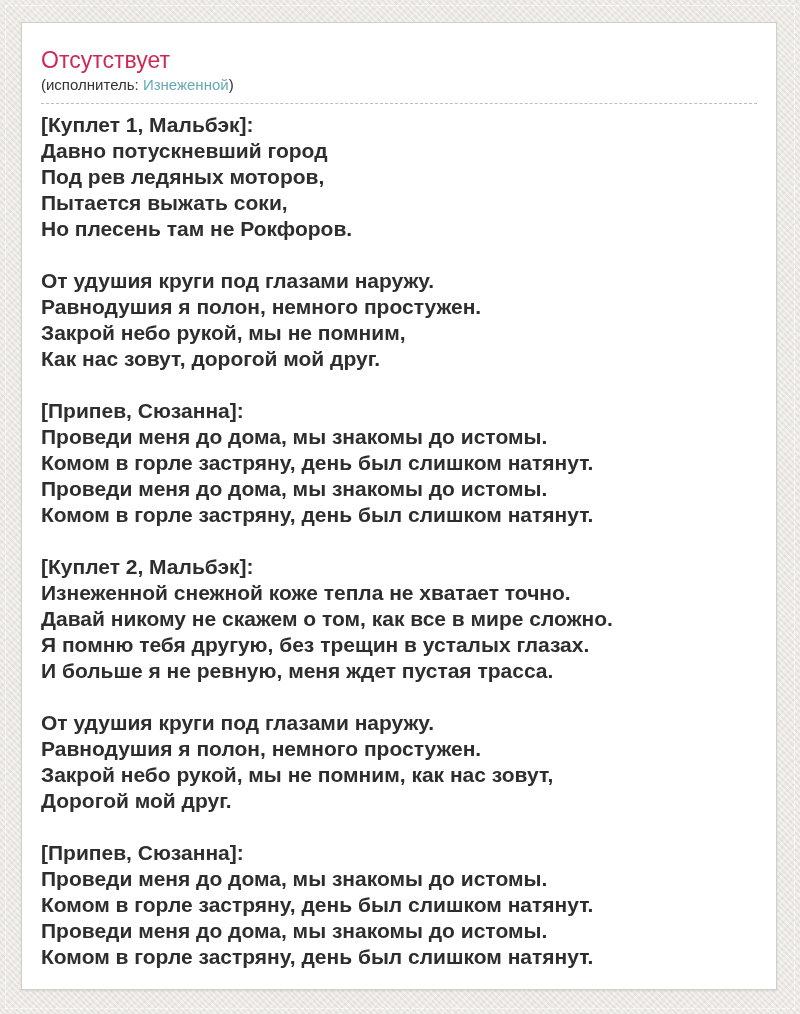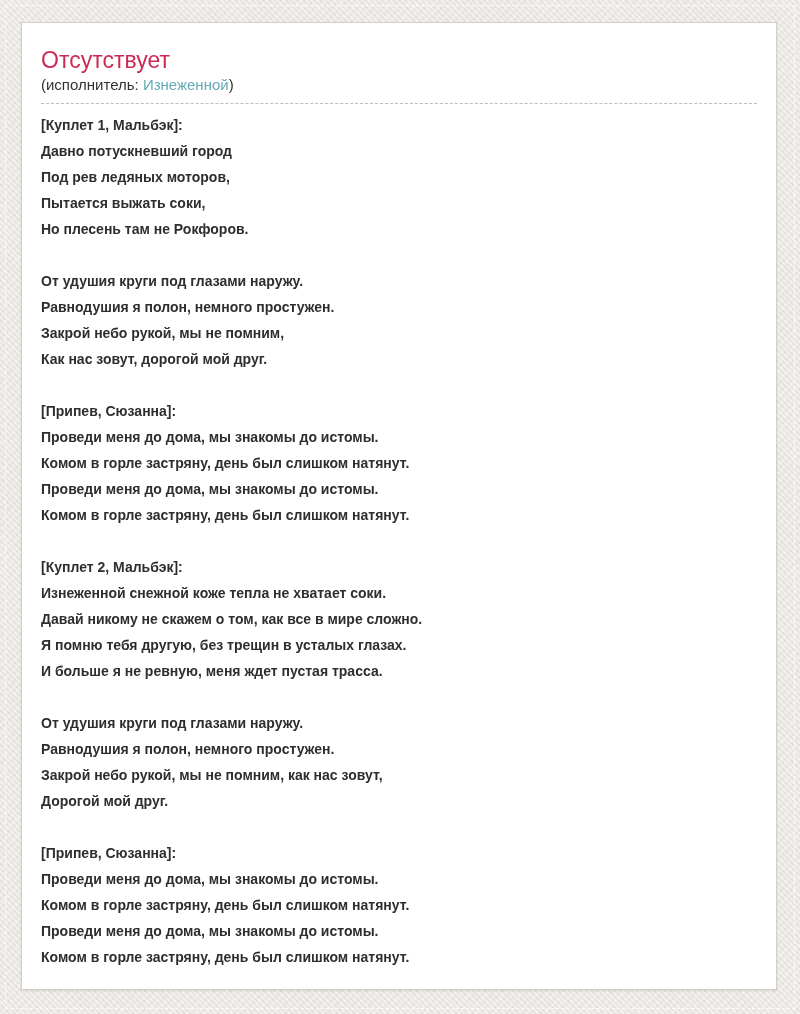--- a/index.html
+++ b/index.html
@@ -57,21 +57,21 @@
     color: #333333;
     border-bottom: 1px dashed var(--separator);
   }
   .artist-line a {
     color: var(--artist-link);
     text-decoration: none;
     cursor: pointer;
   }
   .lyrics {
     margin-top: 8px;
-    font-size: 14px;
+    font-size: 21px;
     line-height: 26px;
     font-weight: 700;
     color: var(--lyrics-text);
   }
   .stanza {
     margin: 0 0 26px 0;
     white-space: pre-line;
   }
   .stanza:last-child { margin-bottom: 0; }
 </style>
@@ -94,21 +94,21 @@
       <p class="stanza">От удушия круги под глазами наружу.
 Равнодушия я полон, немного простужен.
 Закрой небо рукой, мы не помним,
 Как нас зовут, дорогой мой друг.</p>
       <p class="stanza">[Припев, Сюзанна]:
 Проведи меня до дома, мы знакомы до истомы.
 Комом в горле застряну, день был слишком натянут.
 Проведи меня до дома, мы знакомы до истомы.
 Комом в горле застряну, день был слишком натянут.</p>
       <p class="stanza">[Куплет 2, Мальбэк]:
-Изнеженной снежной коже тепла не хватает соки.
+Изнеженной снежной коже тепла не хватает точно.
 Давай никому не скажем о том, как все в мире сложно.
 Я помню тебя другую, без трещин в усталых глазах.
 И больше я не ревную, меня ждет пустая трасса.</p>
       <p class="stanza">От удушия круги под глазами наружу.
 Равнодушия я полон, немного простужен.
 Закрой небо рукой, мы не помним, как нас зовут,
 Дорогой мой друг.</p>
       <p class="stanza">[Припев, Сюзанна]:
 Проведи меня до дома, мы знакомы до истомы.
 Комом в горле застряну, день был слишком натянут.

